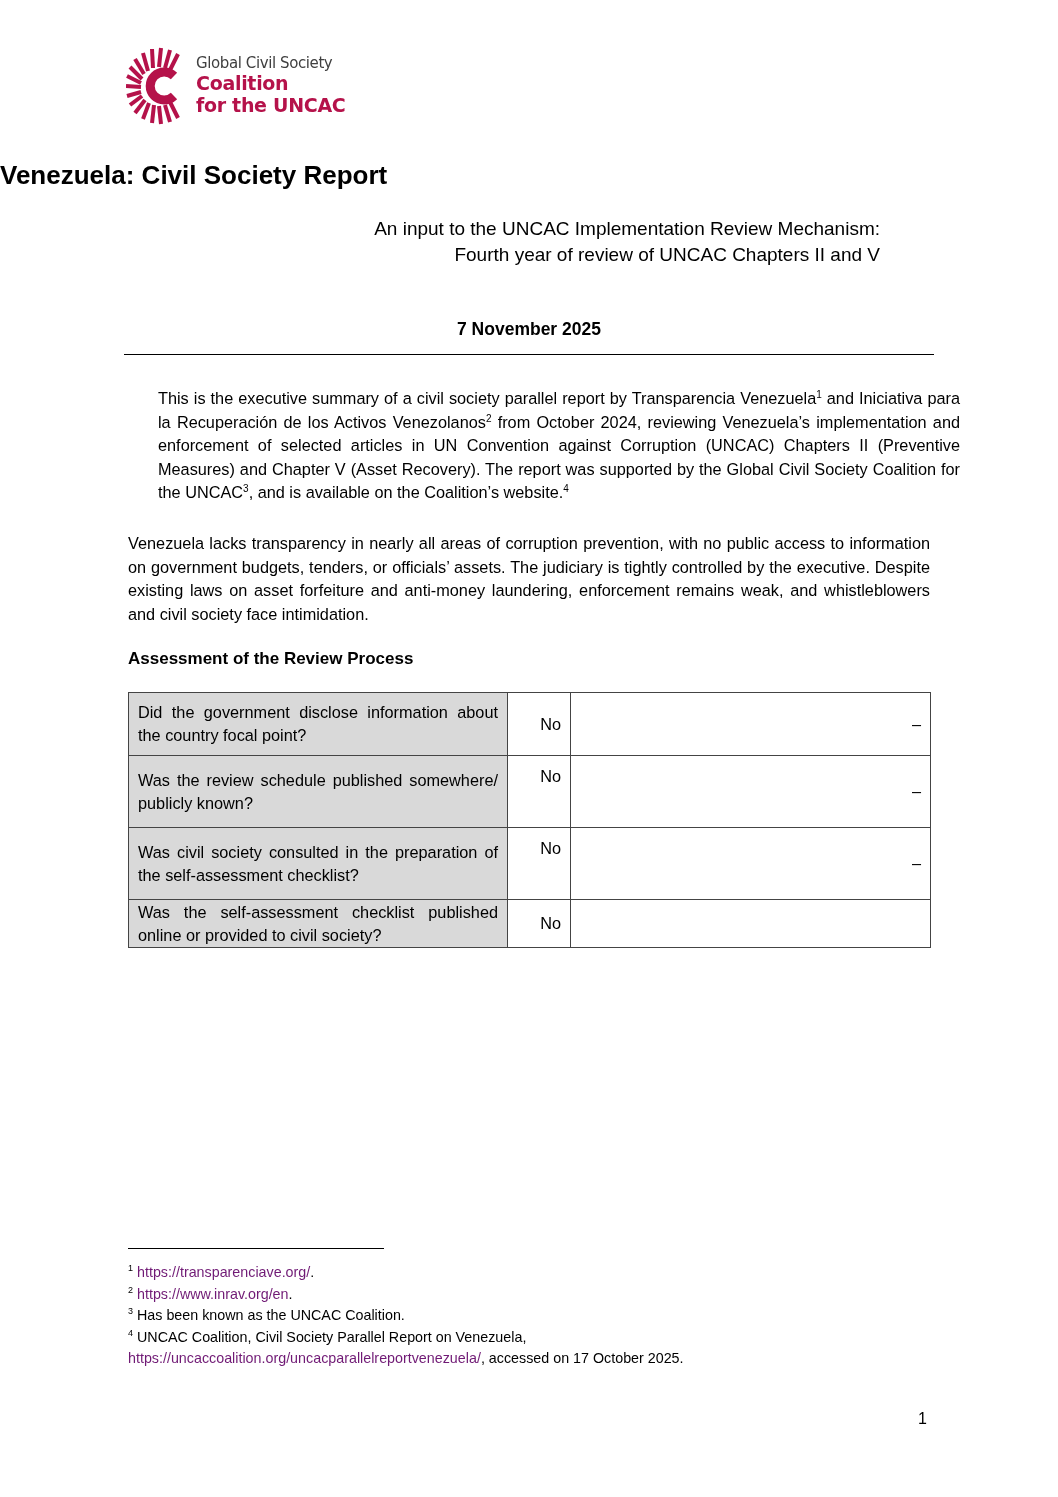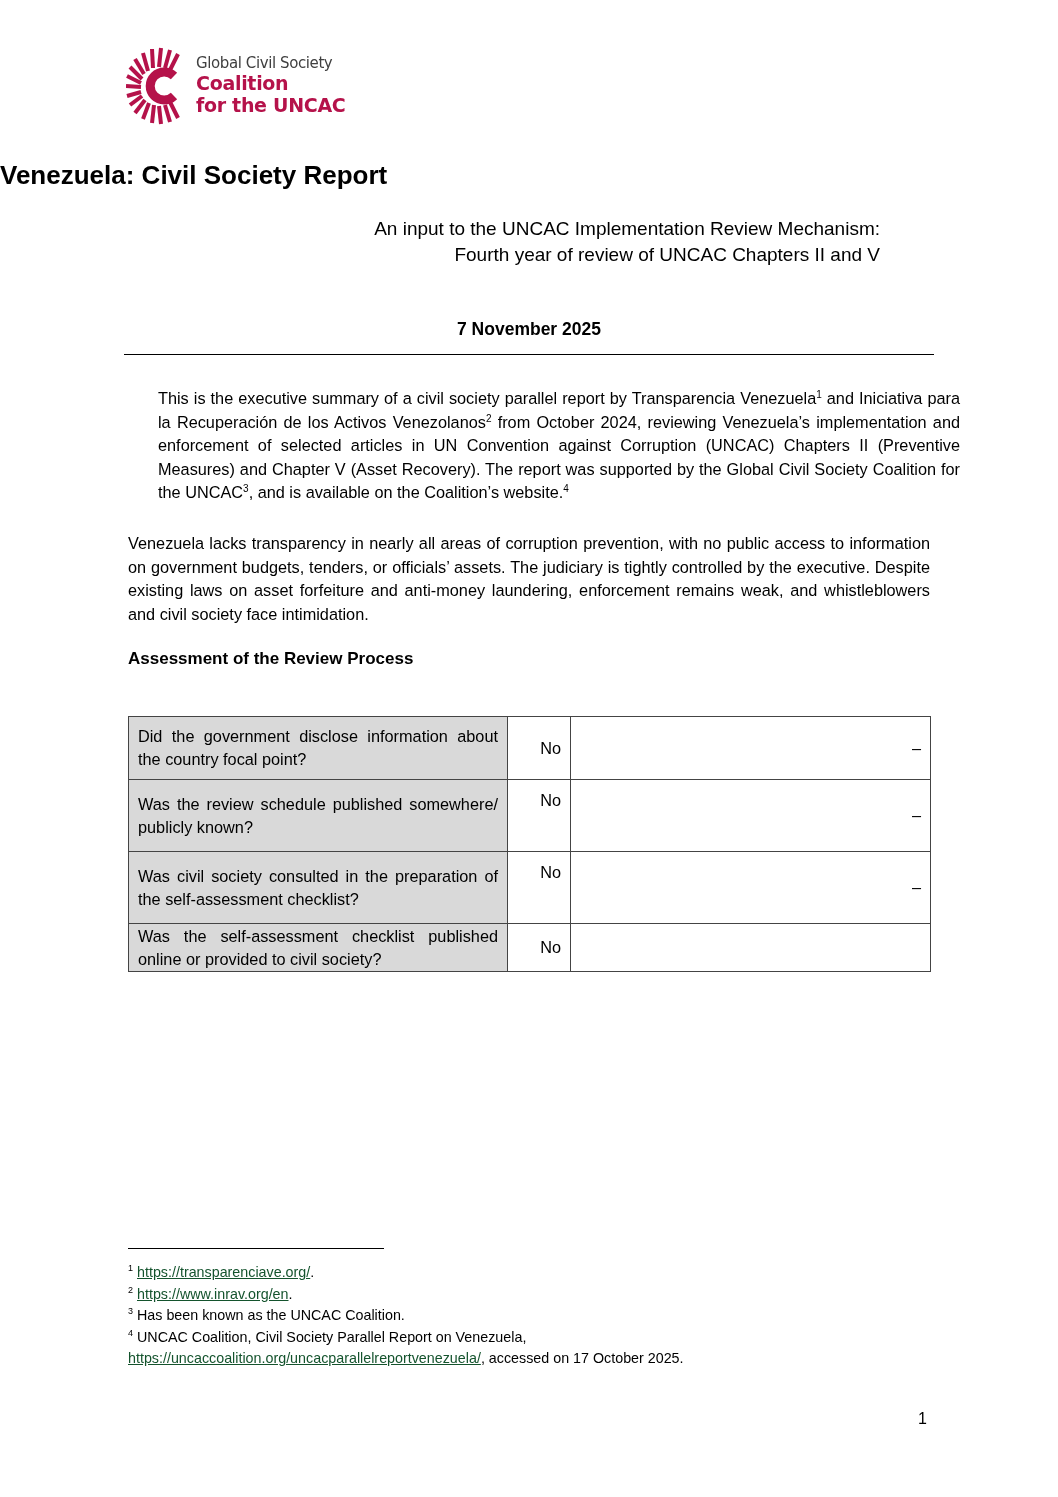--- a/index.html
+++ b/index.html
@@ -15,35 +15,35 @@
   .date { position: absolute; left: 0; width: 1058px; top: 298px; text-align: center; font-weight: bold; font-size: 17.5px; margin-top: 21px; }
   .rule { position: absolute; left: 124px; width: 810px; top: 354px; height: 0; border-top: 1.5px solid #000; }
 
   .para { position: absolute; left: 128px; width: 802px; font-size: 16.3px; line-height: 23.5px; text-align: justify; }
   .para1 { top: 387px; margin-left: 30px; }
   .para2 { top: 532px; }
   sup { font-size: 10px; line-height: 0; vertical-align: super; }
 
   .heading { position: absolute; left: 128px; top: 649px; font-weight: bold; font-size: 17px; }
 
-  table.assess { position: absolute; left: 128px; top: 716px; width: 803px; border-collapse: collapse; font-size: 16.3px; line-height: 23px; padding-left: 29px; }
+  table.assess { position: absolute; left: 128px; top: 692px; width: 803px; border-collapse: collapse; font-size: 16.3px; line-height: 23px; padding-left: 29px; }
   table.assess td { border: 1.5px solid #444; padding: 0 9px; vertical-align: middle; text-align: right; }
   table.assess td.q { background: #d9d9d9; width: 360px; text-align: justify; }
   table.assess td.a { width: 44px; }
   table.assess td.top { vertical-align: top; padding-top: 9px; }
   table.assess tr.r1 td { height: 62px; }
   table.assess tr.r2 td { height: 62px; }
   table.assess tr.r3 td { height: 62px; }
   table.assess tr.r4 td { height: 47px; }
   table.assess tr.r5 td { height: 40px; }
 
   .fn-rule { position: absolute; left: 128px; top: 1248px; width: 256px; border-top: 1.5px solid #000; }
   .footnotes { position: absolute; left: 128px; top: 1262px; font-size: 14.3px; line-height: 21.5px; }
   .footnotes sup { font-size: 9px; }
-  .footnotes a { color: #14532d; text-decoration: underline; }
+  .footnotes a { color: #701a75; }
   .page-num { position: absolute; left: 918px; top: 1410px; font-size: 16px; }
 </style>
 </head>
 <body>
 
 <div class="logo">
   <svg width="66" height="80" viewBox="0 0 66 80">
     <g stroke="#b5124a" stroke-width="4" stroke-linecap="butt">
       <line x1="44" y1="4" x2="39" y2="22"></line>
       <line x1="35" y1="2" x2="33" y2="21"></line>

